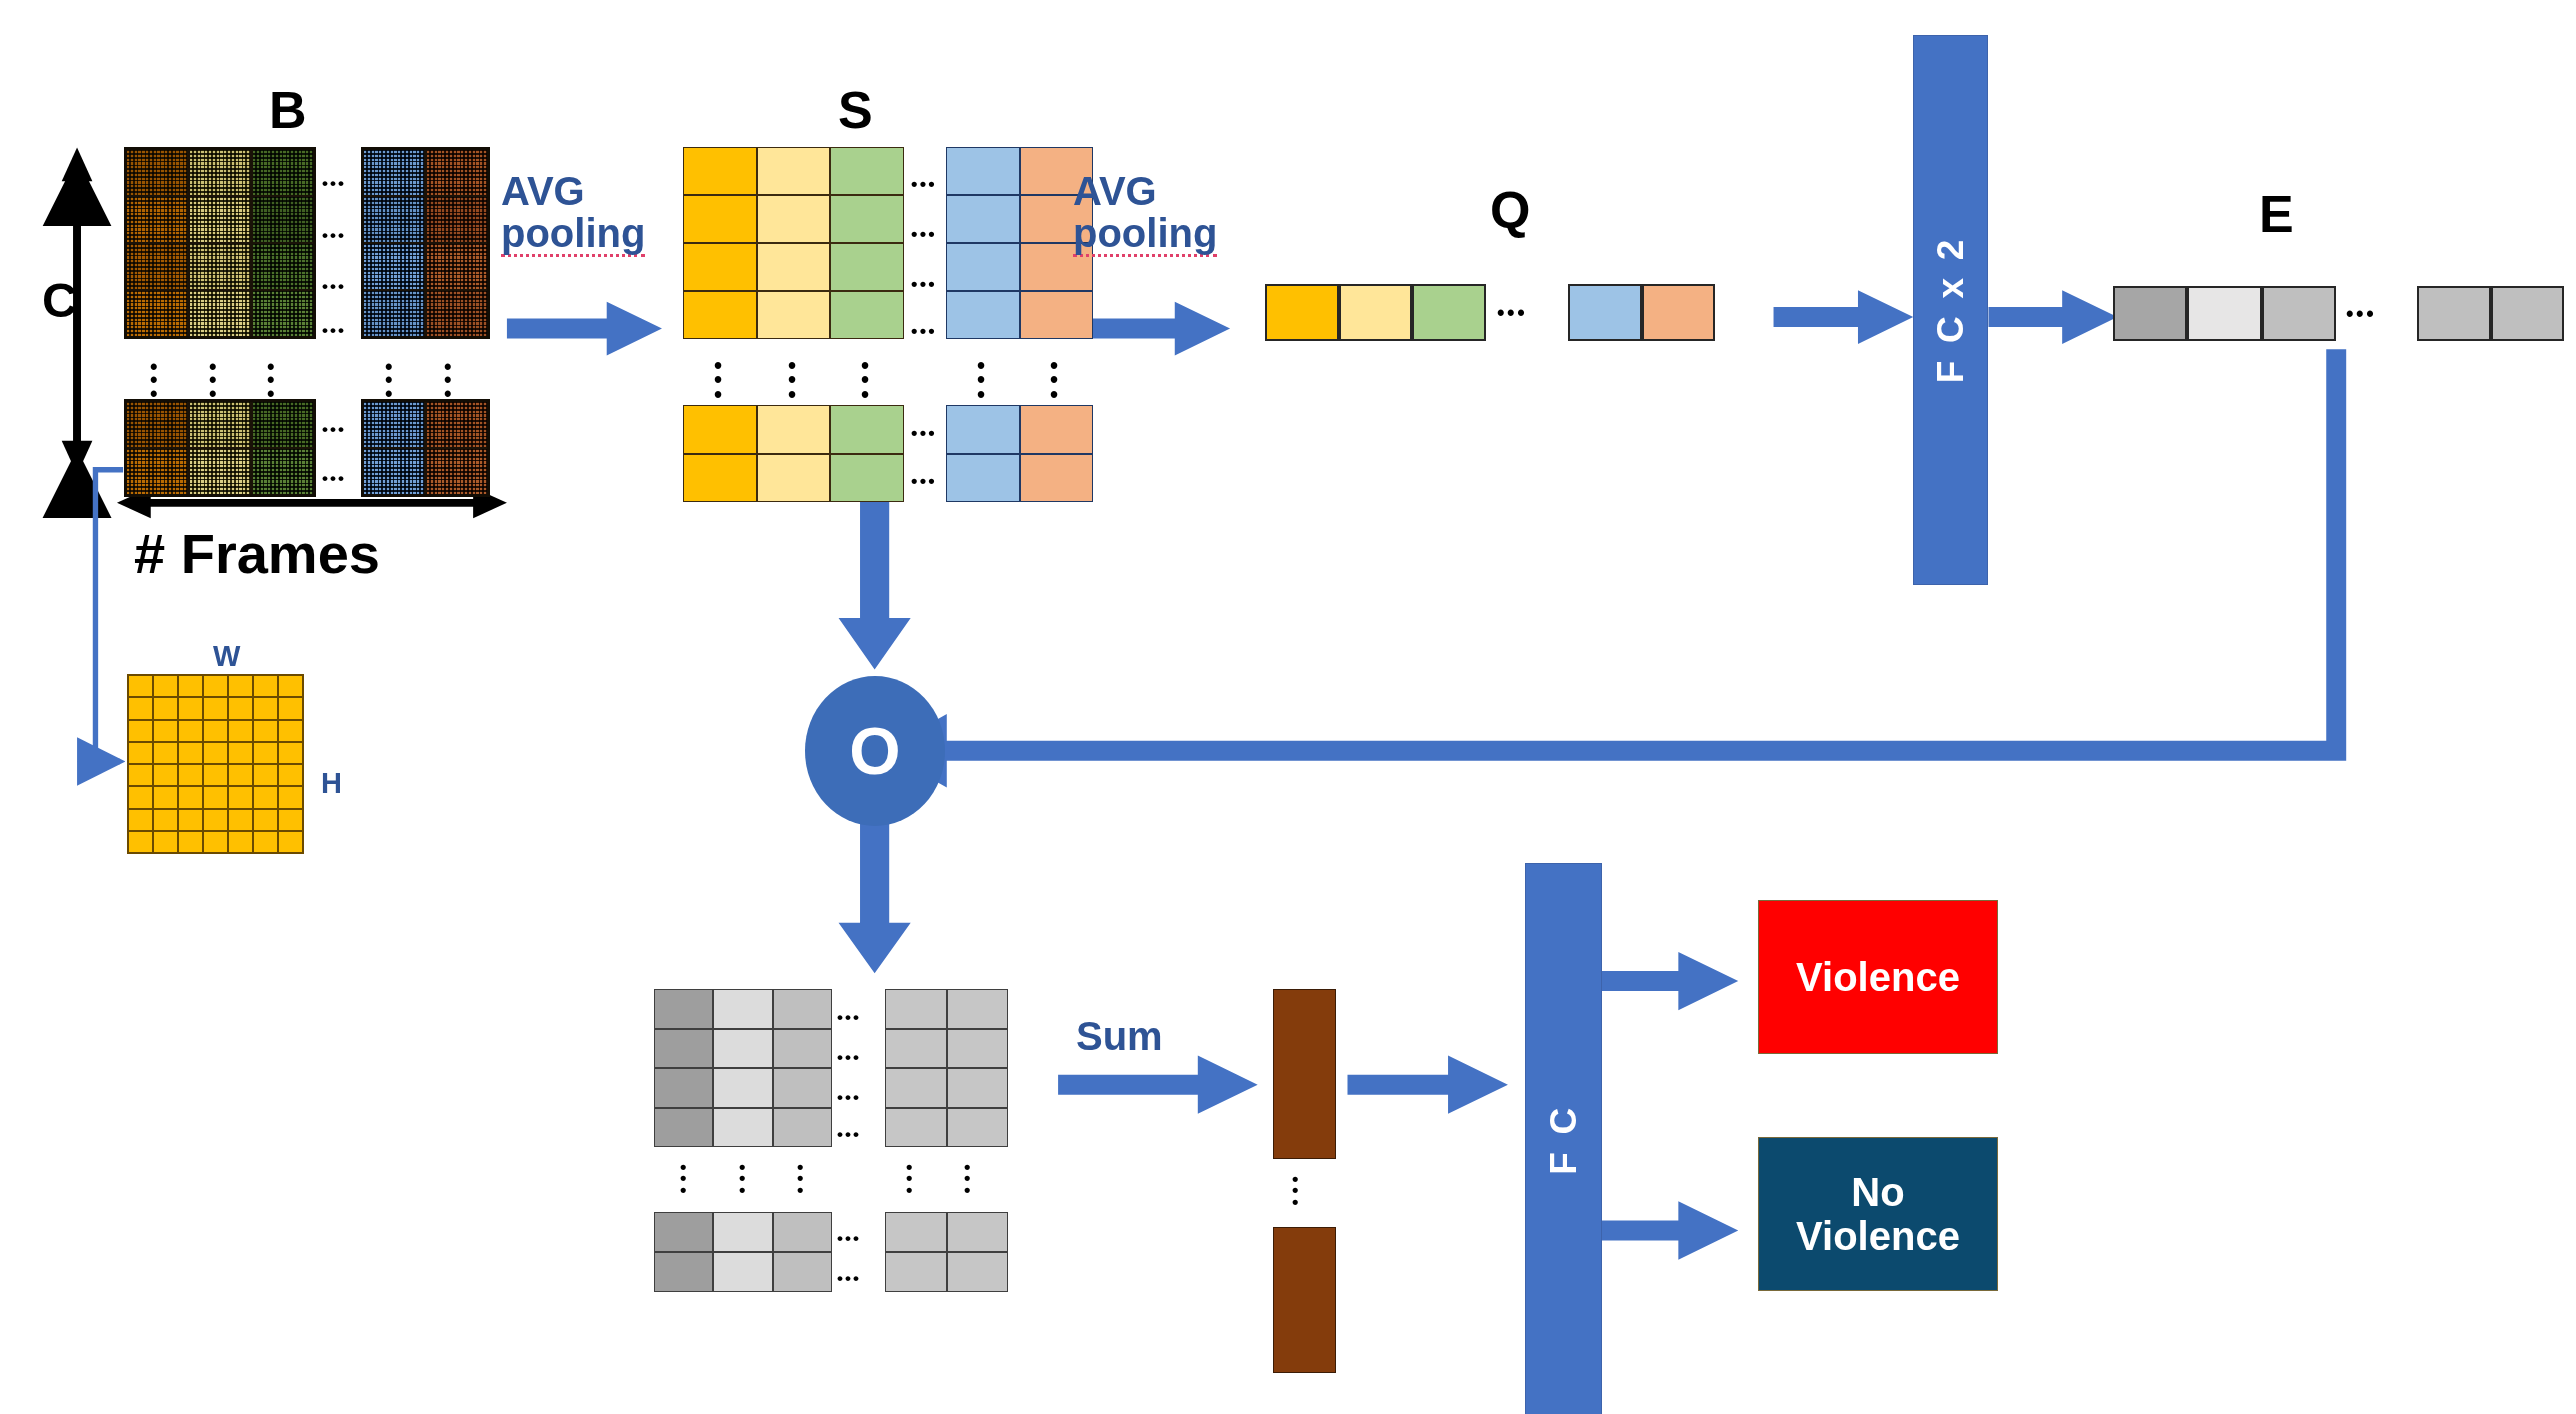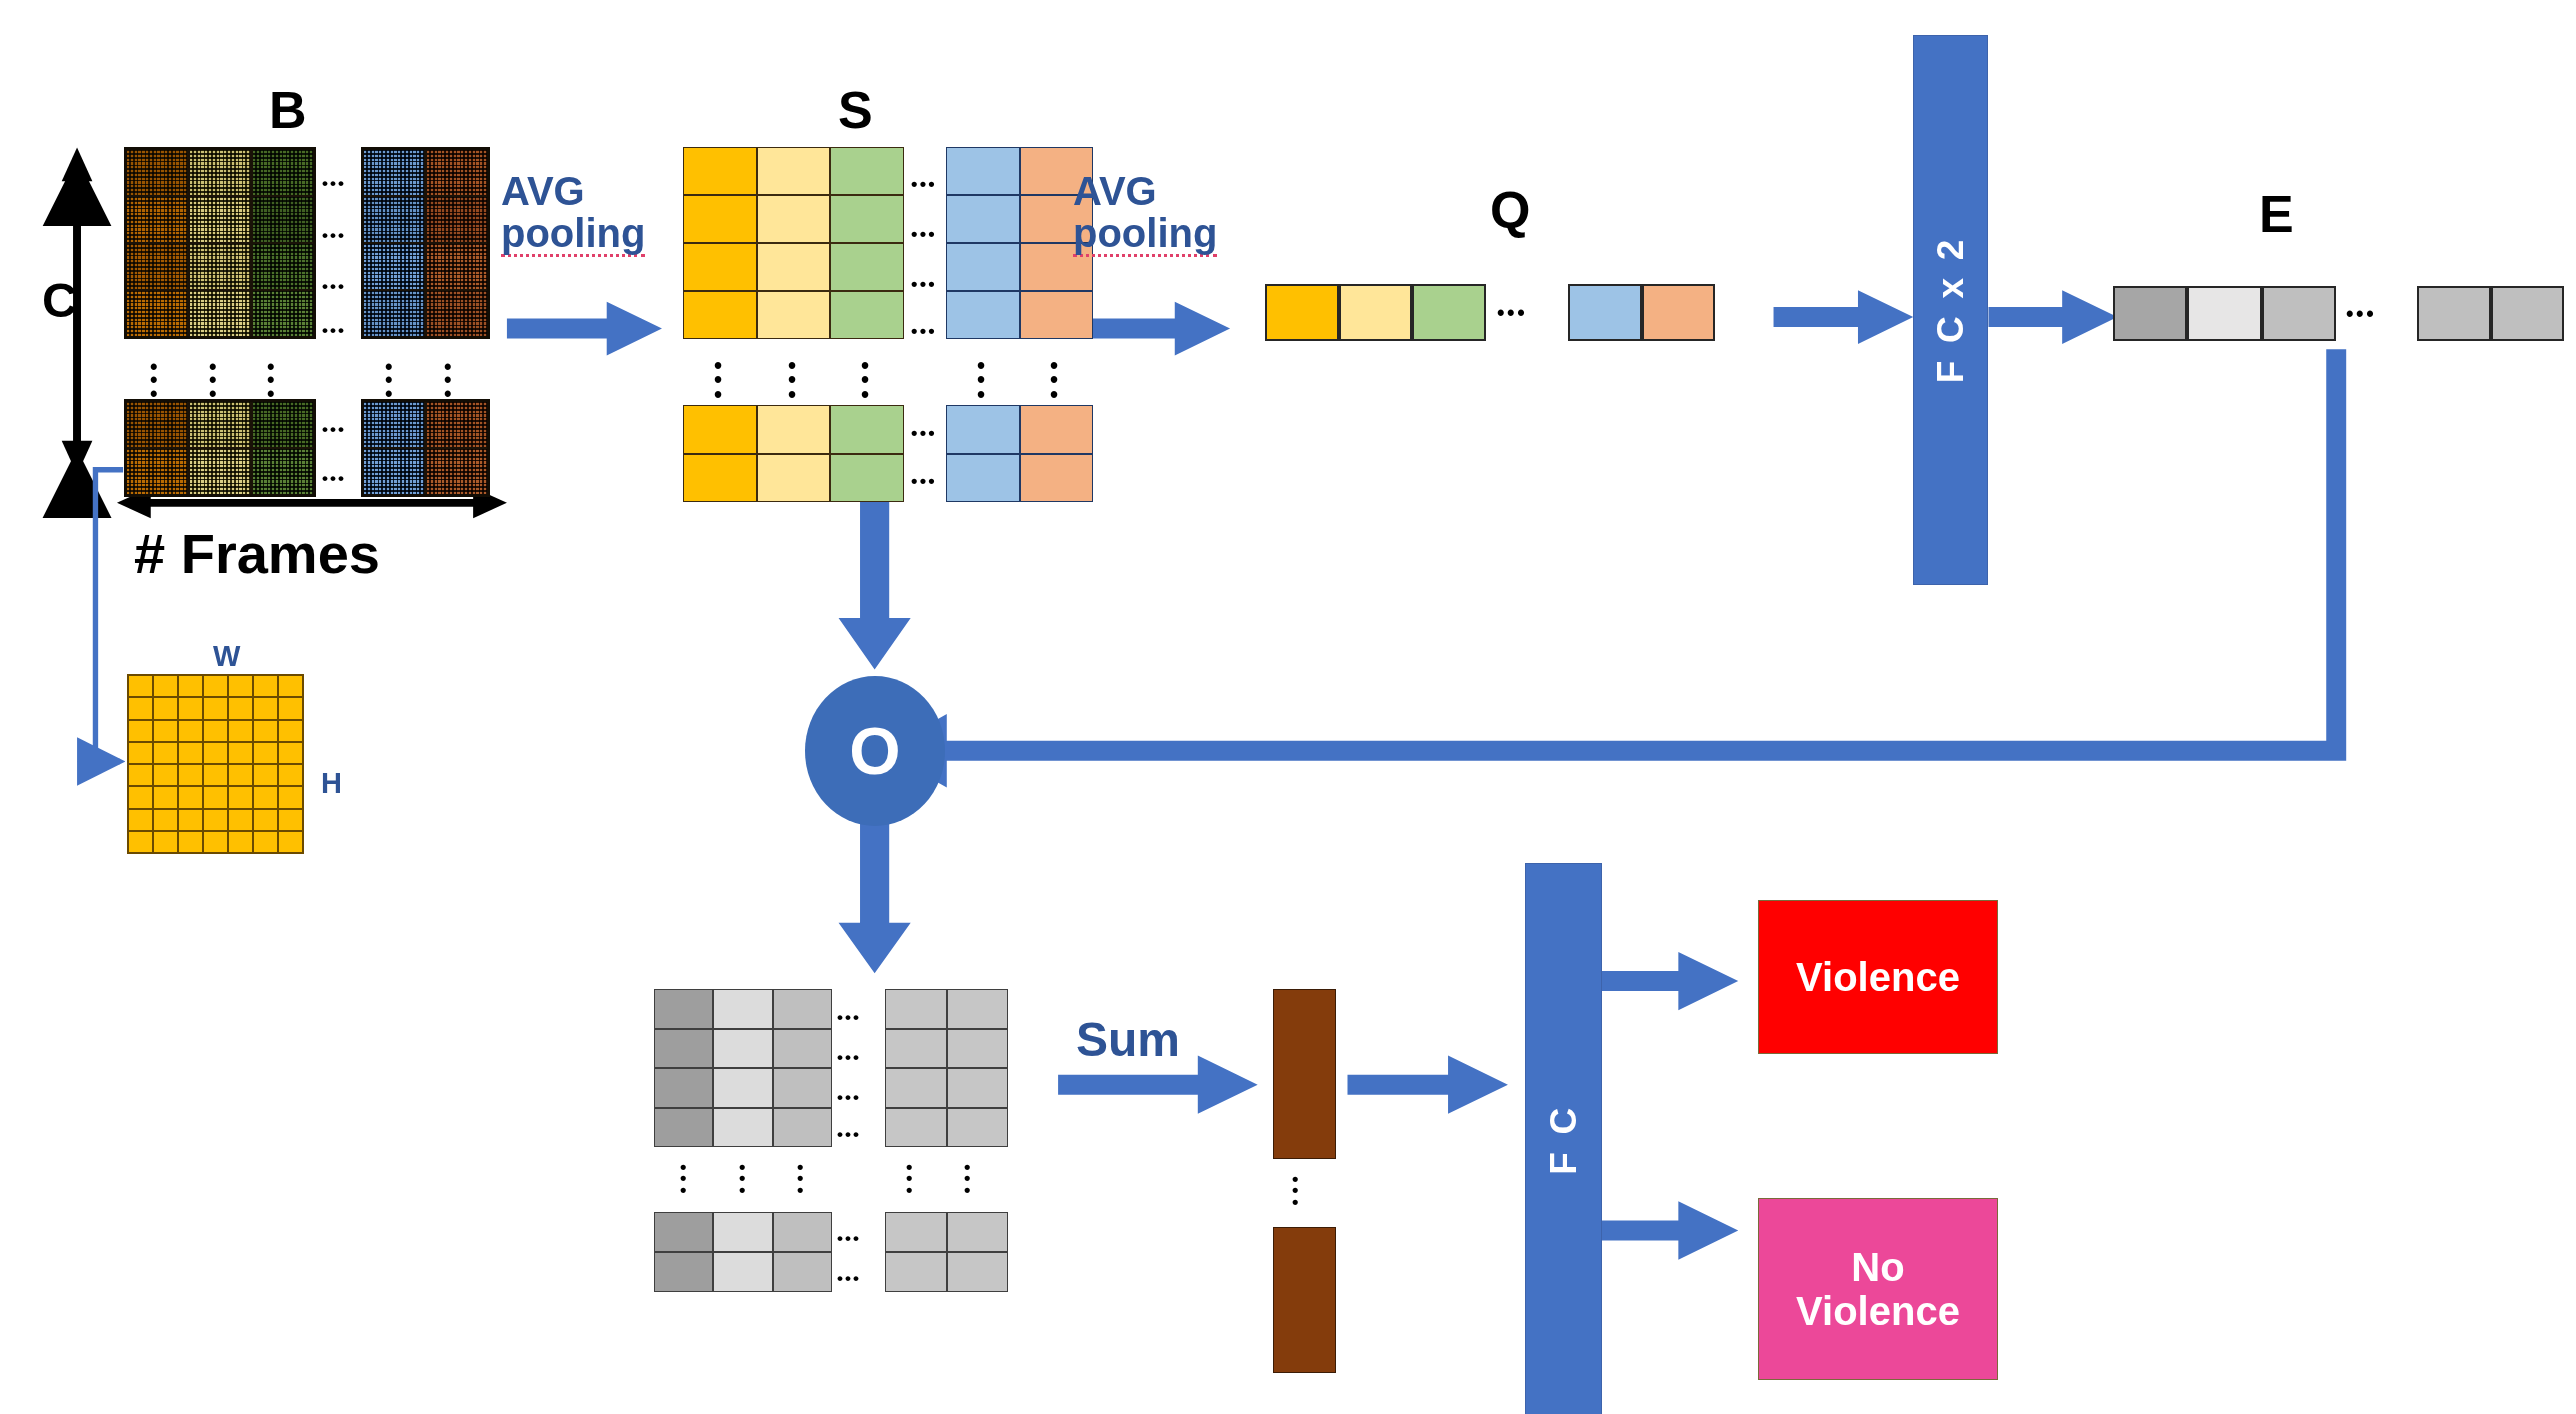--- a/index.html
+++ b/index.html
@@ -584,38 +584,38 @@
   <div class="abs hdots" style="left:837px;top:1270px;font-size:17px;">•••</div>
 
   <div class="abs mat" style="left:885px;top:1212px;width:123px;height:80px;
               grid-template-columns:repeat(2,1fr);grid-template-rows:repeat(2,1fr);">
     <div class="mcell gr" style="background:#C6C6C6;"></div>
     <div class="mcell gr" style="background:#C6C6C6;"></div>
     <div class="mcell gr" style="background:#C6C6C6;"></div>
     <div class="mcell gr" style="background:#C6C6C6;"></div>
   </div>
 
-  <div class="abs lbl-blue" style="left:1076px;top:1015px;font-size:48px;">Sum</div>
+  <div class="abs lbl-blue" style="left:1076px;top:1015px;font-size:40px;">Sum</div>
 
   <div class="abs" style="left:1273px;top:989px;width:63px;height:170px;background:#843C0C;
               border:1.5px solid #3b1c06;box-sizing:border-box;"></div>
   <div class="abs vdots" style="left:1292px;top:1173px;font-size:18.4px;white-space:pre;">•
 •
 •</div>
   <div class="abs" style="left:1273px;top:1227px;width:63px;height:146px;background:#843C0C;
               border:1.5px solid #3b1c06;box-sizing:border-box;"></div>
 
   <div class="abs fcblock" style="left:1525px;top:863px;width:77px;height:553px;">
     <span style="font-size:37px;">F C</span>
   </div>
 
   <div class="abs decbox" style="left:1758px;top:900px;width:240px;height:154px;background:#FF0000;">
     <span class="lbl-white" style="font-size:40px;">Violence</span>
   </div>
 
-  <div class="abs decbox" style="left:1758px;top:1198px;width:240px;height:182px;background:#ec4899;
+  <div class="abs decbox" style="left:1758px;top:1137px;width:240px;height:154px;background:#0c4a6e;
               flex-direction:column;">
     <span class="lbl-white" style="font-size:40px;">No</span>
     <span class="lbl-white" style="font-size:40px;">Violence</span>
   </div>
 
 </div>
 
 
 </body></html>

